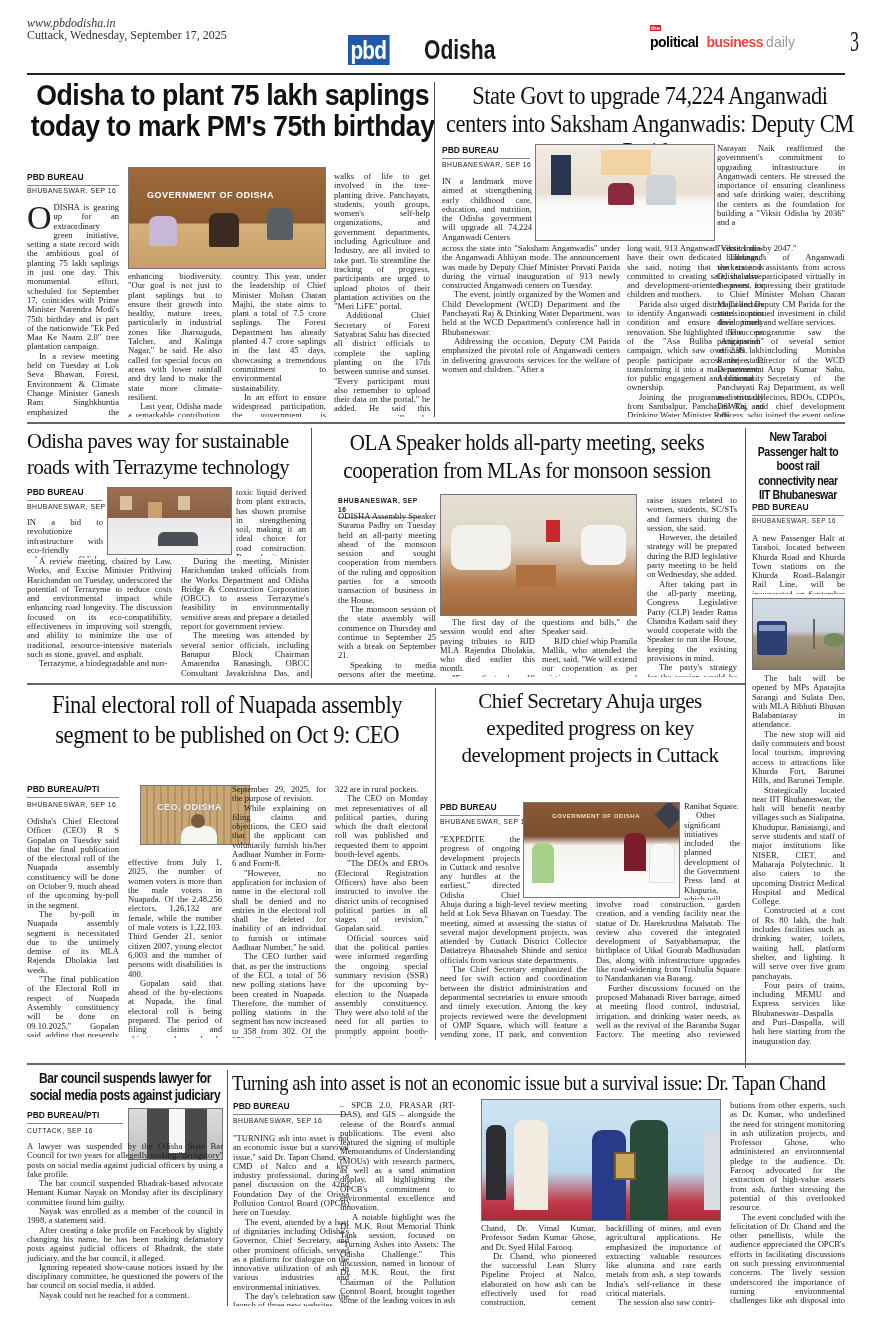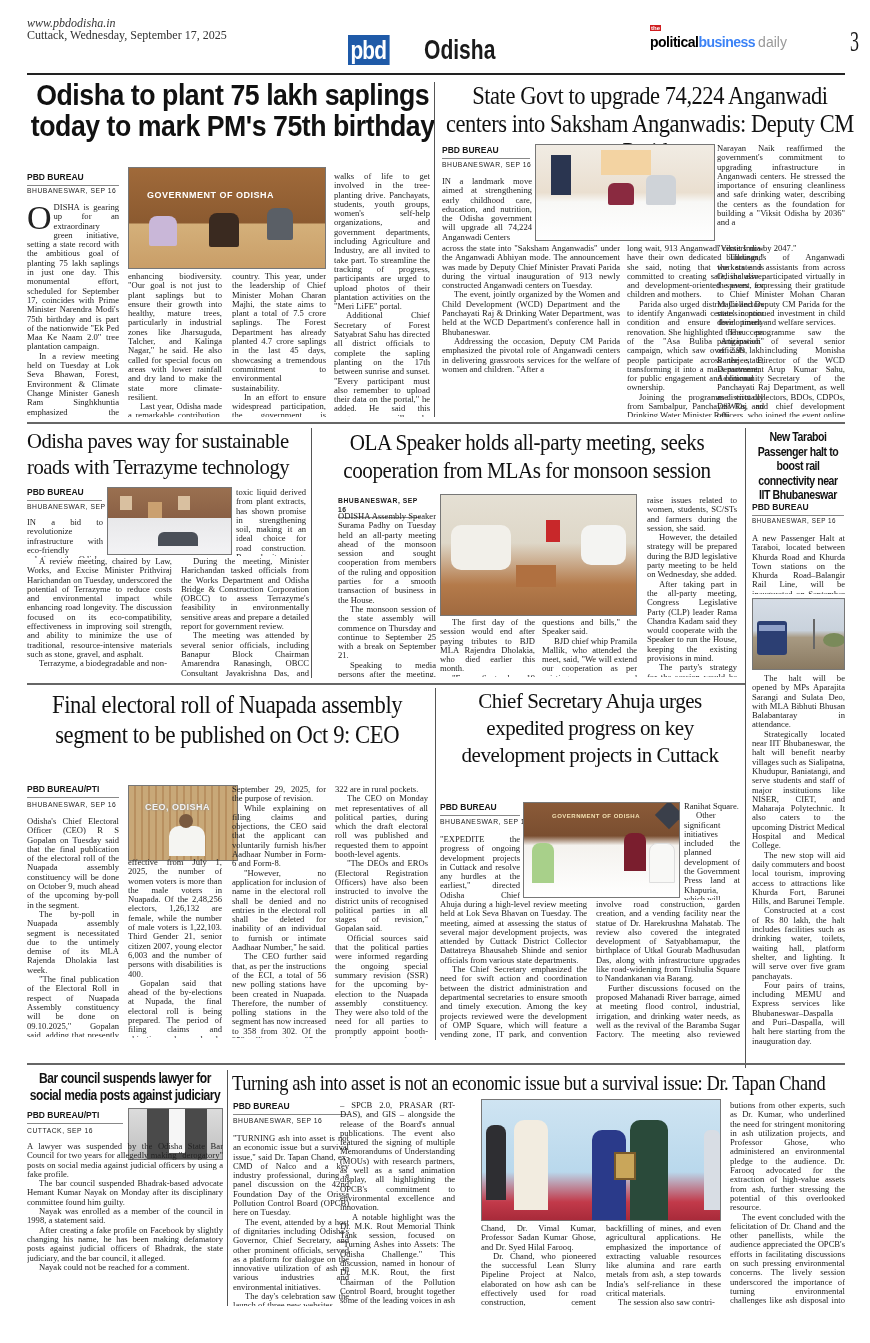--- a/index.html
+++ b/index.html
@@ -6,21 +6,21 @@
   body { width: 870px; height: 1343px; background: #fff; font-family: "Liberation Serif", serif; color: #1a1a1a; position: relative; overflow: hidden; }
   .abs { position: absolute; }
   .masthead-left { left: 27px; top: 17px; font-size: 12px; line-height: 12px; color: #333; }
   .masthead-left .url { font-style: italic; }
   .logo { left: 348px; top: 35px; display: flex; align-items: center; gap: 32px; }
   .logo .pbd { background: #1f5aa8; color: #fff; font-family: "Liberation Sans", sans-serif; font-weight: bold; font-size: 26px; line-height: 30px; padding: 0 3px; letter-spacing: -1px; transform: scaleX(0.8); transform-origin: left; width: 52px; }
   .logo .od { font-family: "Liberation Sans", sans-serif; font-weight: bold; font-size: 27px; line-height: 30px; margin-left: -8px; transform: scaleX(0.78); transform-origin: left; }
   .brand { left: 650px; top: 34px; font-family: "Liberation Sans", sans-serif; font-weight: bold; font-size: 14px; }
   .brand .the { background: #d01c1f; color: #fff; font-size: 6px; padding: 0 1px; position: absolute; top: -9px; left: 0; }
   .brand .pol { color: #000000; letter-spacing: -0.5px; }
-  .brand .bus { color: #3b82f6; letter-spacing: -0.5px; }
+  .brand .bus { color: #ef4444; letter-spacing: -0.5px; margin-left: 8px; }
   .brand .daily { color: #999; font-weight: normal; margin-left: 3px; }
   .pageno { left: 847px; top: 24px; font-size: 30px; font-family: "Liberation Serif", serif; transform: scaleX(0.6); }
   .topline { left: 27px; top: 73px; width: 818px; height: 2px; background: #222; }
   .hl { position: absolute; font-family: "Liberation Serif", serif; color: #111; text-align: center; line-height: 1.0; letter-spacing: -0.5px; }
   .hl.sans { font-family: "Liberation Sans", sans-serif; font-weight: bold; }
   .byline { position: absolute; font-family: "Liberation Sans", sans-serif; font-weight: bold; font-size: 8.5px; border-bottom: 1px solid #888; padding-bottom: 3px; }
   .dateline { position: absolute; font-family: "Liberation Sans", sans-serif; font-size: 7.5px; letter-spacing: 0.6px; transform: scaleX(0.9); transform-origin: left; }
   .col { position: absolute; font-size: 8.6px; line-height: 9.3px; text-align: justify; color: #222; overflow: hidden; }
   .col p { text-indent: 12px; }
   .col p.noind { text-indent: 0; }
@@ -170,32 +170,32 @@
   <p class="noind">A new Passenger Halt at Taraboi, located between Khurda Road and Khurda Town stations on the Khurda Road–Balangir Rail Line, will be inaugurated on September 17, 2025, at 4:30 PM.</p>
 </div>
 <div class="photo" style="left:752px;top:598px;width:93px;height:72px;background:linear-gradient(180deg,#d6dde6 0%,#c9d2dc 45%,#a89a82 55%,#8a7a62 100%);">
   <div style="position:absolute;left:4px;top:22px;width:30px;height:34px;background:#2c3f73;border-radius:3px;"></div>
   <div style="position:absolute;left:6px;top:26px;width:26px;height:6px;background:#8fa0c8;"></div>
   <div style="position:absolute;left:60px;top:20px;width:2px;height:30px;background:#666;"></div>
   <div style="position:absolute;left:70px;top:34px;width:22px;height:14px;background:#7a8a5a;border-radius:50%;"></div>
 </div>
 <div class="col" style="left:752px;top:674px;width:93px;height:395px;">
   <p>The halt will be opened by MPs Aparajita Sarangi and Sulata Deo, with MLA Bibhuti Bhusan Balabantaray in attendance.</p>
+  <p>The new stop will aid daily commuters and boost local tourism, improving access to attractions like Khurda Fort, Barunei Hills, and Barunei Temple.</p>
   <p>Strategically located near IIT Bhubaneswar, the halt will benefit nearby villages such as Sialipatna, Khudupur, Baniatangi, and serve students and staff of major institutions like NISER, CIET, and Maharaja Polytechnic. It also caters to the upcoming District Medical Hospital and Medical College.</p>
-  <p>The new stop will aid daily commuters and boost local tourism, improving access to attractions like Khurda Fort, Barunei Hills, and Barunei Temple.</p>
   <p>Constructed at a cost of Rs 80 lakh, the halt includes facilities such as drinking water, toilets, waiting hall, platform shelter, and lighting. It will serve over five gram panchayats.</p>
   <p>Four pairs of trains, including MEMU and Express services like Bhubaneswar–Daspalla and Puri–Daspalla, will halt here starting from the inauguration day.</p>
 </div>
 
 <div class="rule-h" style="left:27px;top:683px;width:718px;"></div>
 
 <div class="hl" style="left:27px;top:690px;width:400px;font-size:26px;line-height:30px;transform:scaleX(0.87);transform-origin:left;width:460px;">Final electoral roll of Nuapada assembly segment to be published on Oct 9: CEO</div>
 <div class="byline" style="left:27px;top:784px;width:92px;">PBD BUREAU/PTI</div>
 <div class="dateline" style="left:27px;top:800px;">BHUBANESWAR, SEP 16</div>
-<div class="photo" style="left:128px;top:785px;width:110px;height:76px;background:repeating-linear-gradient(90deg,#c8a878 0px,#c8a878 5px,#b89060 5px,#b89060 7px);padding-left:8px;">
+<div class="photo" style="left:140px;top:785px;width:110px;height:60px;background:repeating-linear-gradient(90deg,#c8a878 0px,#c8a878 5px,#b89060 5px,#b89060 7px);padding-left:8px;">
   <div class="photo-label" style="left:16px;top:16px;color:#f2f2f2;text-shadow:0 0 2px #888;">CEO, ODISHA</div>
   <div style="position:absolute;left:40px;top:40px;width:36px;height:30px;background:#f5f5f2;border-radius:10px 10px 0 0;"></div>
   <div style="position:absolute;left:50px;top:28px;width:14px;height:14px;background:#7a5a40;border-radius:50%;"></div>
 </div>
 <div class="col" style="left:27px;top:817px;width:92px;height:220px;">
   <p class="noind">Odisha's Chief Electoral Officer (CEO) R S Gopalan on Tuesday said that the final publication of the electoral roll of the Nuapada assembly constituency will be done on October 9, much ahead of the upcoming by-poll in the segment.</p>
   <p>The by-poll in Nuapada assembly segment is necessitated due to the untimely demise of its MLA Rajenda Dholakia last week.</p>
   <p>"The final publication of the Electoral Roll in respect of Nuapada Assembly constituency will be done on 09.10.2025," Gopalan said, adding that presently the number of electors is 2,48,256.</p>
 
 </div>
@@ -250,20 +250,21 @@
 <div class="dateline" style="left:27px;top:1126px;">CUTTACK, SEP 16</div>
 <div class="photo" style="left:128px;top:1108px;width:95px;height:52px;background:linear-gradient(180deg,#dcdcdc 0%,#c0c0c0 100%);">
   <div style="position:absolute;left:18px;top:0;width:60px;height:52px;background:#4a4a4a;"></div>
   <div style="position:absolute;left:40px;top:0;width:16px;height:44px;background:#f6f6f6;"></div>
 </div>
 <div class="col" style="left:27px;top:1142px;width:196px;height:160px;">
   <p class="noind">A lawyer was suspended by the Odisha State Bar Council for two years for allegedly making "derogatory" posts on social media against judicial officers by using a fake profile.</p>
   <p>The bar council suspended Bhadrak-based advocate Hemant Kumar Nayak on Monday after its disciplinary committee found him guilty.</p>
   <p>Nayak was enrolled as a member of the council in 1998, a statement said.</p>
   <p>After creating a fake profile on Facebook by slightly changing his name, he has been making defamatory posts against judicial officers of Bhadrak, the state judiciary, and the bar council, it alleged.</p>
+  <p>Ignoring repeated show-cause notices issued by the disciplinary committee, he questioned the powers of the bar council on social media, it added.</p>
   <p>Nayak could not be reached for a comment.</p>
 </div>
 <div class="rule-v" style="left:227px;top:1070px;height:236px;"></div>
 
 <div class="hl" style="left:232px;top:1070px;width:612px;font-size:22px;line-height:26px;transform:scaleX(0.84);transform-origin:left;width:728px;text-align:left;">Turning ash into asset is not an economic issue but a survival issue: Dr. Tapan Chand</div>
 <div class="byline" style="left:233px;top:1101px;width:116px;">PBD BUREAU</div>
 <div class="dateline" style="left:233px;top:1116px;">BHUBANESWAR, SEP 16</div>
 <div class="col" style="left:233px;top:1134px;width:116px;height:172px;">
   <p class="noind">"TURNING ash into asset is not an economic issue but a survival issue," said Dr. Tapan Chand, ex-CMD of Nalco and a key industry professional, during a panel discussion on the 42nd Foundation Day of the Orissa Pollution Control Board (OPCB) here on Tuesday.</p>
   <p>The event, attended by a host of dignitaries including Odisha's Governor, Chief Secretary, and other prominent officials, served as a platform for dialogue on the innovative utilization of ash in various industries and environmental initiatives.</p>

